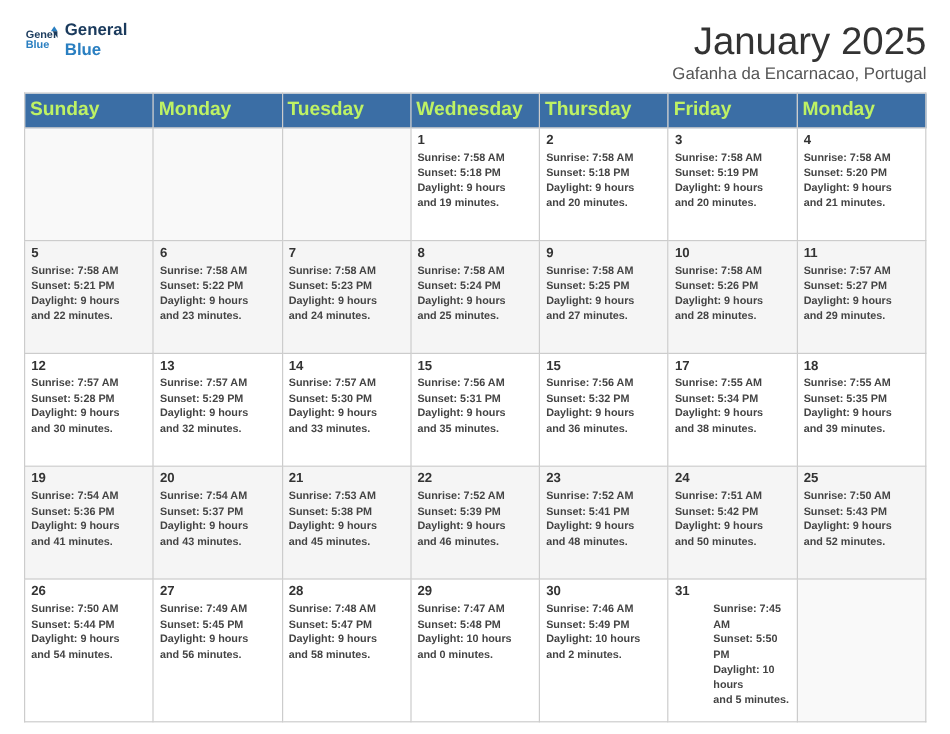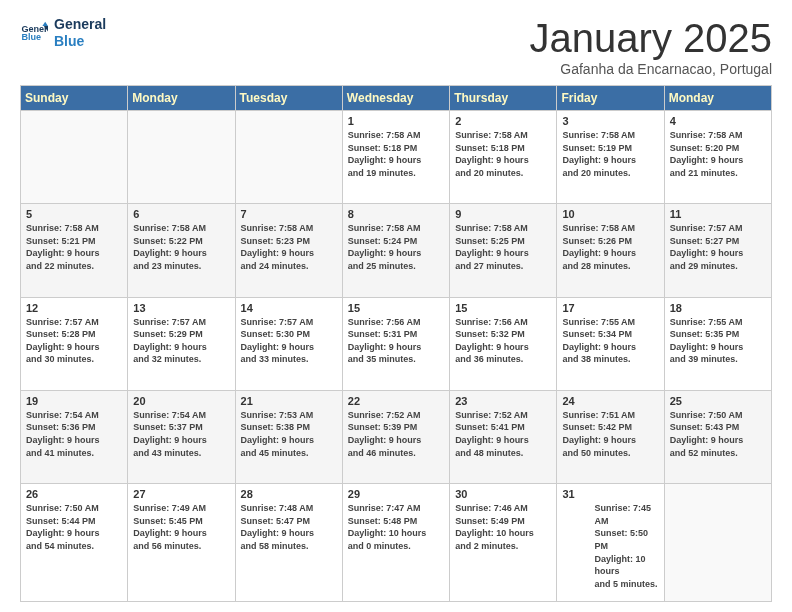--- a/index.html
+++ b/index.html
@@ -36,39 +36,39 @@
     }
     .logo-blue { color: #2a7fc1; }
     .logo-icon {
       width: 28px;
       height: 28px;
     }
     .title-block {
       text-align: right;
     }
     .month-title {
-      font-size: 40px;
+      font-size: 32px;
       font-weight: normal;
       color: #333;
     }
     .subtitle {
       font-size: 14px;
       color: #555;
     }
     .calendar {
       flex: 1;
       border: 1px solid #ccc;
       border-collapse: collapse;
       width: 100%;
       table-layout: fixed;
     }
     .calendar th {
       background-color: #3b6ea5;
-      color: #fef9c3;
-      font-size: 12px;
+      color: #bef264;
+      font-size: 16px;
       font-weight: bold;
       padding: 5px 4px;
       text-align: left;
       border: 1px solid #ccc;
     }
     .calendar td {
       border: 1px solid #ccc;
       vertical-align: top;
       padding: 4px 5px;
       font-size: 9.5px;

